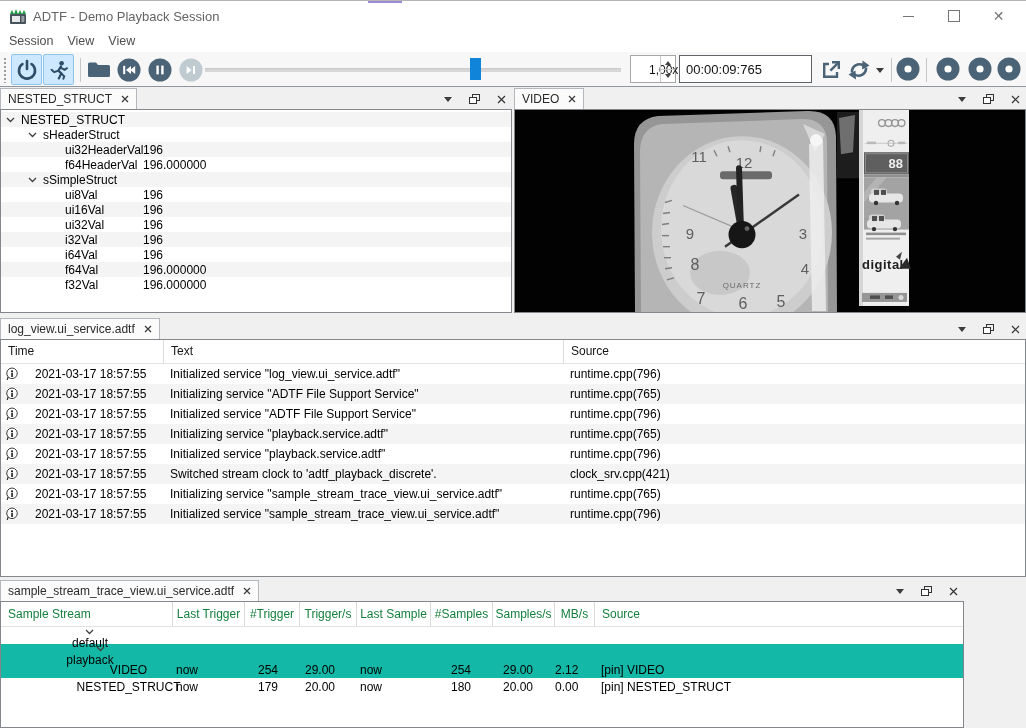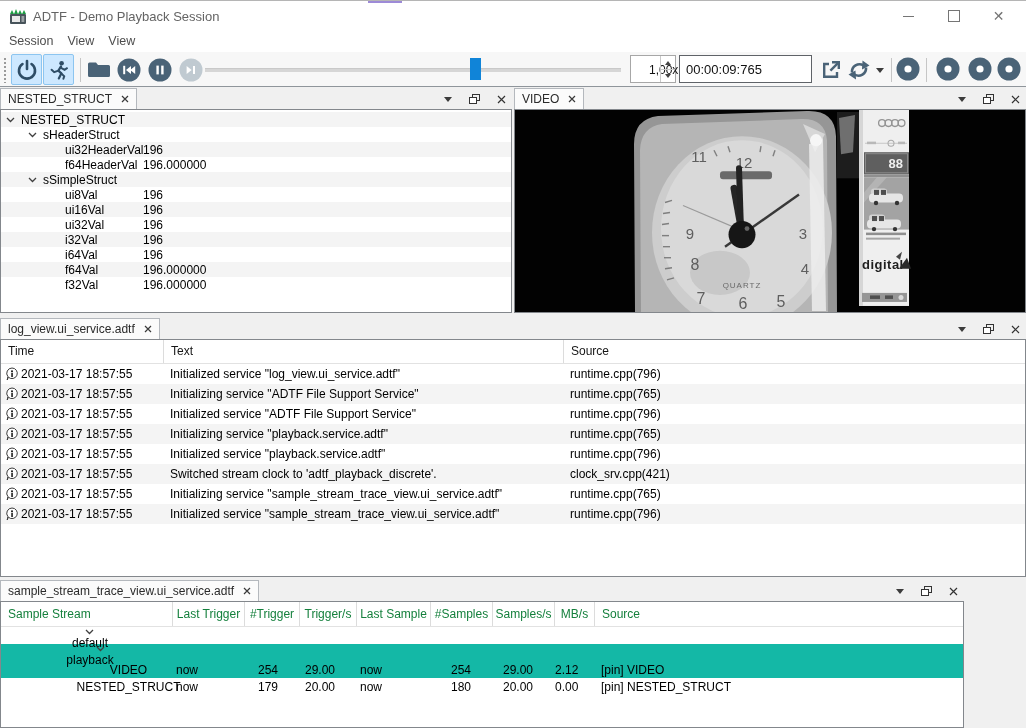--- a/index.html
+++ b/index.html
@@ -58,21 +58,21 @@
   .lbl.l2{margin-left:64px;}
   .val{position:absolute;left:142px;}
   
   .loghead,.logrow{display:grid;grid-template-columns:163px 400px 1fr;font-size:12px;}
   .loghead{height:23px;line-height:23px;background:#fff;border-bottom:1px solid #e2e2e2;color:#161616;}
   .loghead .hc{padding-left:7px;border-right:1px solid #dcdcdc;}
   .loghead .hc:last-child{border-right:none;}
   .logrow{height:20px;align-items:center;}
   .logrow.alt{background:#f4f4f4;}
   .timecell{display:flex;align-items:center;padding-left:4px;}
-  .timecell .tt{margin-left:2px;}
+  .timecell .tt{margin-left:16px;}
   .txtcell,.srccell{padding-left:6px;white-space:nowrap;overflow:hidden;}
   
   .trhead,.trrow{display:grid;grid-template-columns:172px 72px 55px 57px 74px 62px 62px 40px 1fr;font-size:12px;}
   .trhead{height:24px;line-height:24px;background:#fff;border-bottom:1px solid #e2e2e2;color:#15803d;}
   .trhead .hc{text-align:center;border-right:1px solid #dcdcdc;white-space:nowrap;overflow:hidden;}
   .trhead .hc.first{text-align:left;padding-left:7px;}
   .trhead .hc:last-child{border-right:none;text-align:left;padding-left:7px;}
   .trrow{height:17px;align-items:center;}
   .trrow.alt{background:#14b8a6;}
   .trrow .c{white-space:nowrap;}

